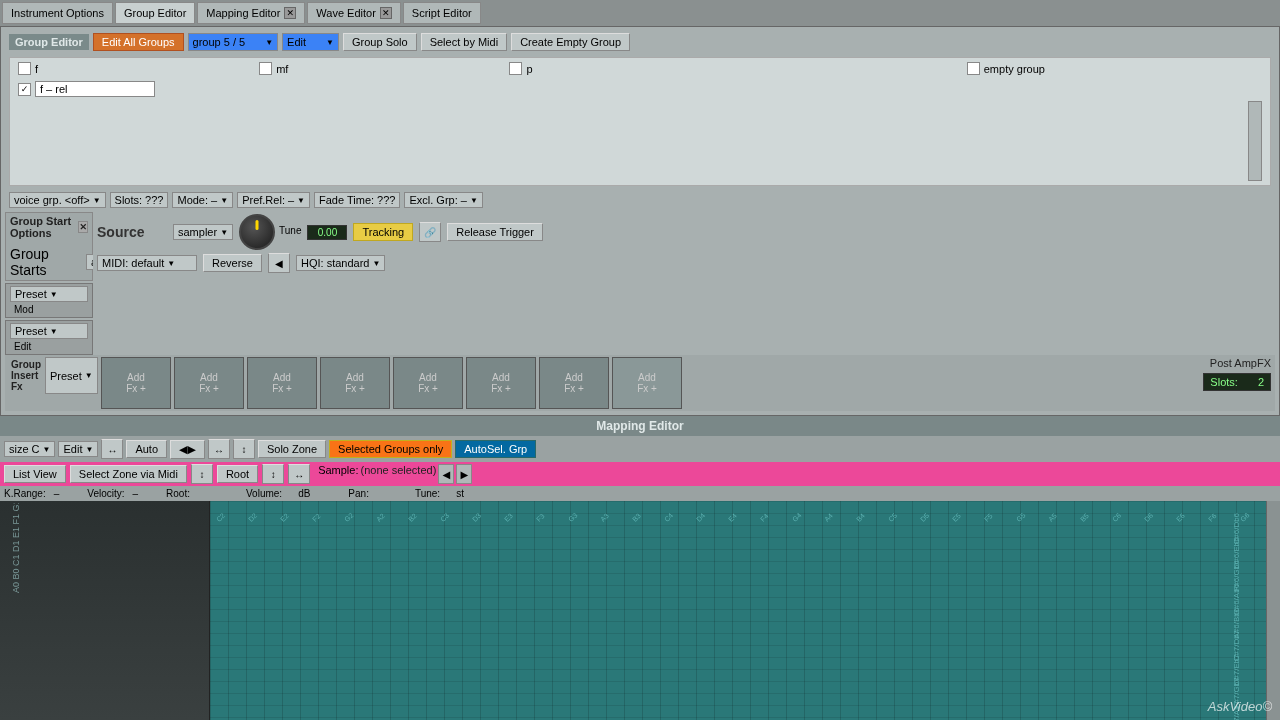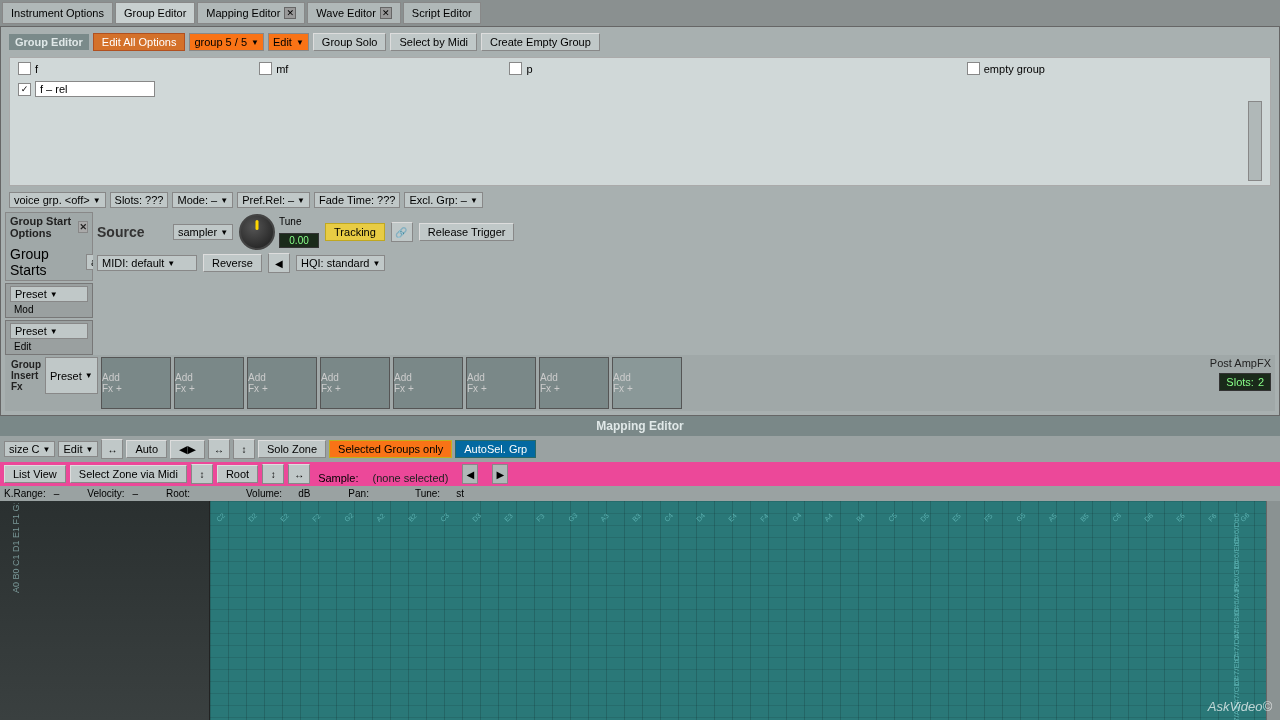--- a/index.html
+++ b/index.html
@@ -95,27 +95,27 @@
       border-color: #b05020;
     }
     .btn-yellow {
       background: #e8cc44;
       color: #000;
       border-color: #c0a820;
     }
 
     .select-box {
       padding: 2px 4px;
-      background: #f97316;
-      border: 1px solid #888;
-      font-size: 11px;
-      cursor: pointer;
-      display: flex;
-      align-items: center;
-      gap: 4px;
+      background: #3b82f6;
+      border: 1px solid #888;
+      font-size: 11px;
+      cursor: pointer;
+      display: flex;
+      align-items: center;
+      gap: 20px;
     }
     .select-arrow { font-size: 8px; }
 
     
     .checkboxes-area {
       background: #d0d8d8;
       border: 1px solid #aaa;
       margin: 0 4px 4px 4px;
       padding: 4px 8px;
       display: flex;
@@ -242,20 +242,21 @@
       gap: 3px;
       align-items: center;
     }
     .fx-slot {
       width: 70px;
       height: 52px;
       background: #7a8888;
       border: 1px solid #555;
       display: flex;
       flex-direction: column;
+      align-items: center;
       justify-content: center;
       cursor: pointer;
       font-size: 10px;
       color: #ccc;
     }
     .fx-slot:last-of-type {
       background: #8a9898;
     }
     .post-amp-label {
       font-size: 11px;
@@ -264,21 +265,21 @@
       margin-left: auto;
     }
     .slots-display {
       background: #1a2a1a;
       color: #88ff88;
       border: 1px solid #333;
       padding: 2px 6px;
       font-size: 11px;
       display: flex;
       align-items: center;
-      gap: 4px;
+      gap: 20px;
     }
 
     
     .mapping-editor-section {
       background: #8a9292;
       flex: 1;
       display: flex;
       flex-direction: column;
     }
     .mapping-header {
@@ -419,21 +420,21 @@
 </div>
 
 <div class="main-content">
 
   <div class="group-editor-panel">
 
     <div class="group-editor-header">
       <div class="group-editor-title">
         <span>Group Editor</span>
       </div>
-      <button class="btn btn-orange">Edit All Options</button>
+      <button class="btn btn-orange">Edit All Groups</button>
       <div class="select-box">
         <span>group 5 / 5</span>
         <span class="select-arrow">▼</span>
       </div>
       <div class="select-box">
         <span>Edit</span>
         <span class="select-arrow">▼</span>
       </div>
       <button class="btn">Group Solo</button>
       <button class="btn">Select by Midi</button>
@@ -530,21 +531,21 @@
       <div style="flex:1; display:flex; flex-direction:column; gap:3px; padding:2px 4px; background:#a8b0b0;">
 
         <div class="row">
           <span class="label" style="color:#333; font-weight:bold;">Source</span>
           <div class="dropdown-btn">
             <span>sampler</span>
             <span class="select-arrow">▼</span>
           </div>
           <div style="display:flex; align-items:center; gap:4px;">
             <div class="knob"></div>
-            <div style="display:flex; flex-direction:column; gap:6px;">
+            <div style="display:flex; flex-direction:row; gap:6px;">
               <span style="font-size:10px;">Tune</span>
               <div class="value-display">0.00</div>
             </div>
           </div>
           <button class="btn btn-yellow">Tracking</button>
           <div class="icon-btn">🔗</div>
           <button class="btn">Release Trigger</button>
         </div>
 
         <div class="row">
@@ -639,21 +640,21 @@
       <button class="btn btn-teal">AutoSel. Grp</button>
     </div>
 
     <div class="mapping-toolbar2">
       <button class="btn">List View</button>
       <button class="btn">Select Zone via Midi</button>
       <button class="btn icon-btn">↕</button>
       <button class="btn">Root</button>
       <button class="btn icon-btn">↕</button>
       <button class="btn icon-btn">↔</button>
-      <div style="display:flex; align-items:flex-end; gap:14px; margin-left:4px;">
+      <div style="display:flex; align-items:flex-start; gap:2px; margin-left:4px;">
         <span style="font-size:11px;">Sample:</span>
         <span style="font-size:11px; color:#222;">(none selected)</span>
         <button class="nav-arrow">◀</button>
         <button class="nav-arrow">▶</button>
       </div>
     </div>
 
     <div class="status-bar">
       <span>K.Range:</span>
       <span>–</span>

